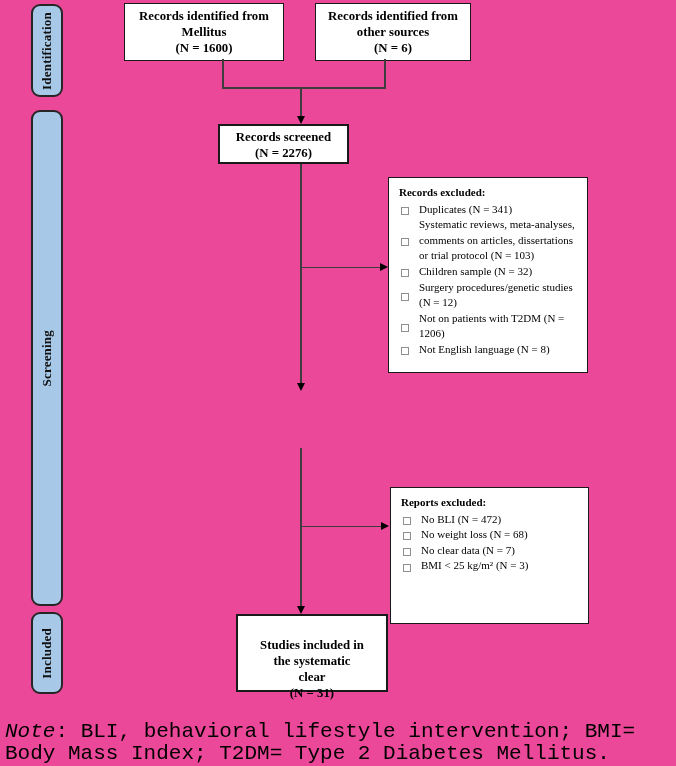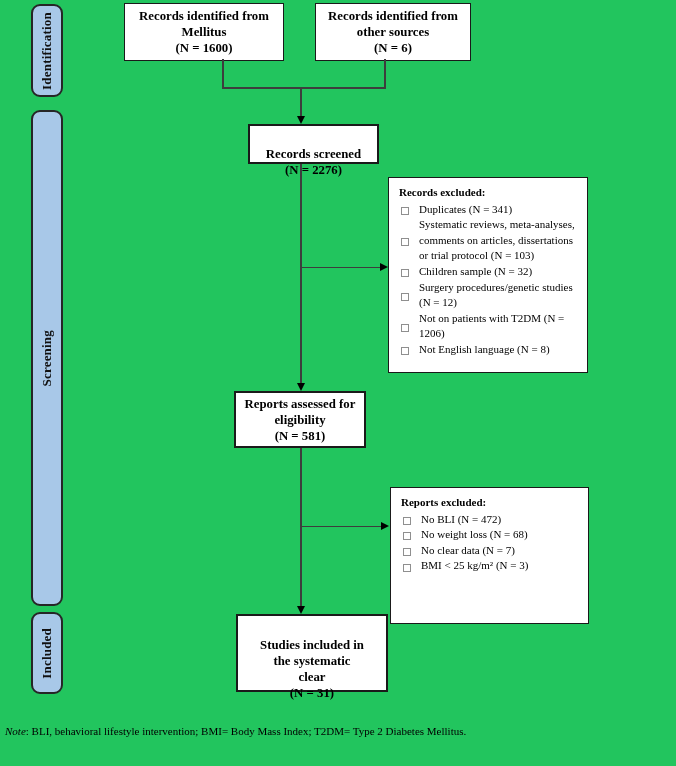--- a/index.html
+++ b/index.html
@@ -5,21 +5,21 @@
   * { margin: 0; padding: 0; box-sizing: border-box; }
   html, body { background: #ffffff; }
   body {
     font-family: "Liberation Serif", "DejaVu Serif", serif;
     width: 676px; height: 766px;
     position: relative;
   }
   #canvas {
     position: absolute; left: 0; top: 0;
     width: 676px; height: 766px;
-    background: #22c55e;
+    background: #ec4899;
     overflow: hidden;
   }
   
   .stage {
     position: absolute;
     width: 32px;
     background: #a8c8e8;
     border: 2px solid #262626;
     border-radius: 9px;
     display: flex; align-items: center; justify-content: center;
@@ -44,21 +44,21 @@
     border: 1.5px solid #1a1a1a;
     text-align: center;
     font-weight: bold;
     font-size: 12.8px;
     line-height: 16px;
     color: #000;
   }
   .fbox .ln { display: block; }
   #box-databases { left: 124px; top: 3px;  width: 160px; height: 58px; padding-top: 4px; }
   #box-other     { left: 315px; top: 3px;  width: 156px; height: 58px; padding-top: 4px; }
-  #box-screened  { left: 248px; top: 124px; width: 131px; height: 40px; padding-top: 20px; border-width: 2px; }
+  #box-screened  { left: 218px; top: 124px; width: 131px; height: 40px; padding-top: 3px; border-width: 2px; }
   #box-eligibility { left: 234px; top: 391px; width: 132px; height: 57px; padding-top: 3px; border-width: 2px; }
   #box-included  { left: 236px; top: 614px; width: 152px; height: 78px; padding-top: 21px; border-width: 2px; }
 
   
   .xbox {
     position: absolute;
     background: #ffffff;
     border: 1.5px solid #1a1a1a;
     font-size: 11px;
     line-height: 15.6px;
@@ -106,22 +106,23 @@
   #a-branch1      { left: 380px;  top: 263px; }
   #c-elig-down    { left: 300px;  top: 448px; height: 159px; }
   #a-to-included  { left: 296.5px; top: 606px; }
   #c-branch2      { left: 300px;  top: 525.5px; width: 83px; }
   #a-branch2      { left: 381px;  top: 522px; }
 
   
   #note {
     position: absolute;
     left: 5px; top: 721px; width: 668px;
-    font-size: 11px; line-height: 21.5px;
+    font-size: 21px; line-height: 21.5px;
     color: #000;
+    font-family: Liberation Mono, monospace;
   }
   #note .note-prefix { font-style: italic; }
 </style>
 </head>
 <body>
 
 <div id="canvas">
 
   <div class="stage" id="stage-identification">
     <span>Identification</span>
@@ -172,25 +173,20 @@
           <span class="chk"></span>
           <span class="itxt">Not on patients with T2DM (N = 1206)</span>
         </li>
       <li>
           <span class="chk"></span>
           <span class="itxt">Not English language (N = 8)</span>
         </li>
     </ul>
   </div>
 
-  <div class="fbox" id="box-eligibility">
-    <span class="ln">Reports assessed for</span>
-    <span class="ln">eligibility</span>
-    <span class="ln">(N = 581)</span>
-  </div>
 
   <div class="xbox" id="box-reports-excluded">
     <span class="xtitle">Reports excluded:</span>
     <ul>
       <li>
           <span class="chk"></span>
           <span class="itxt">No BLI (N = 472)</span>
         </li>
       <li>
           <span class="chk"></span>

